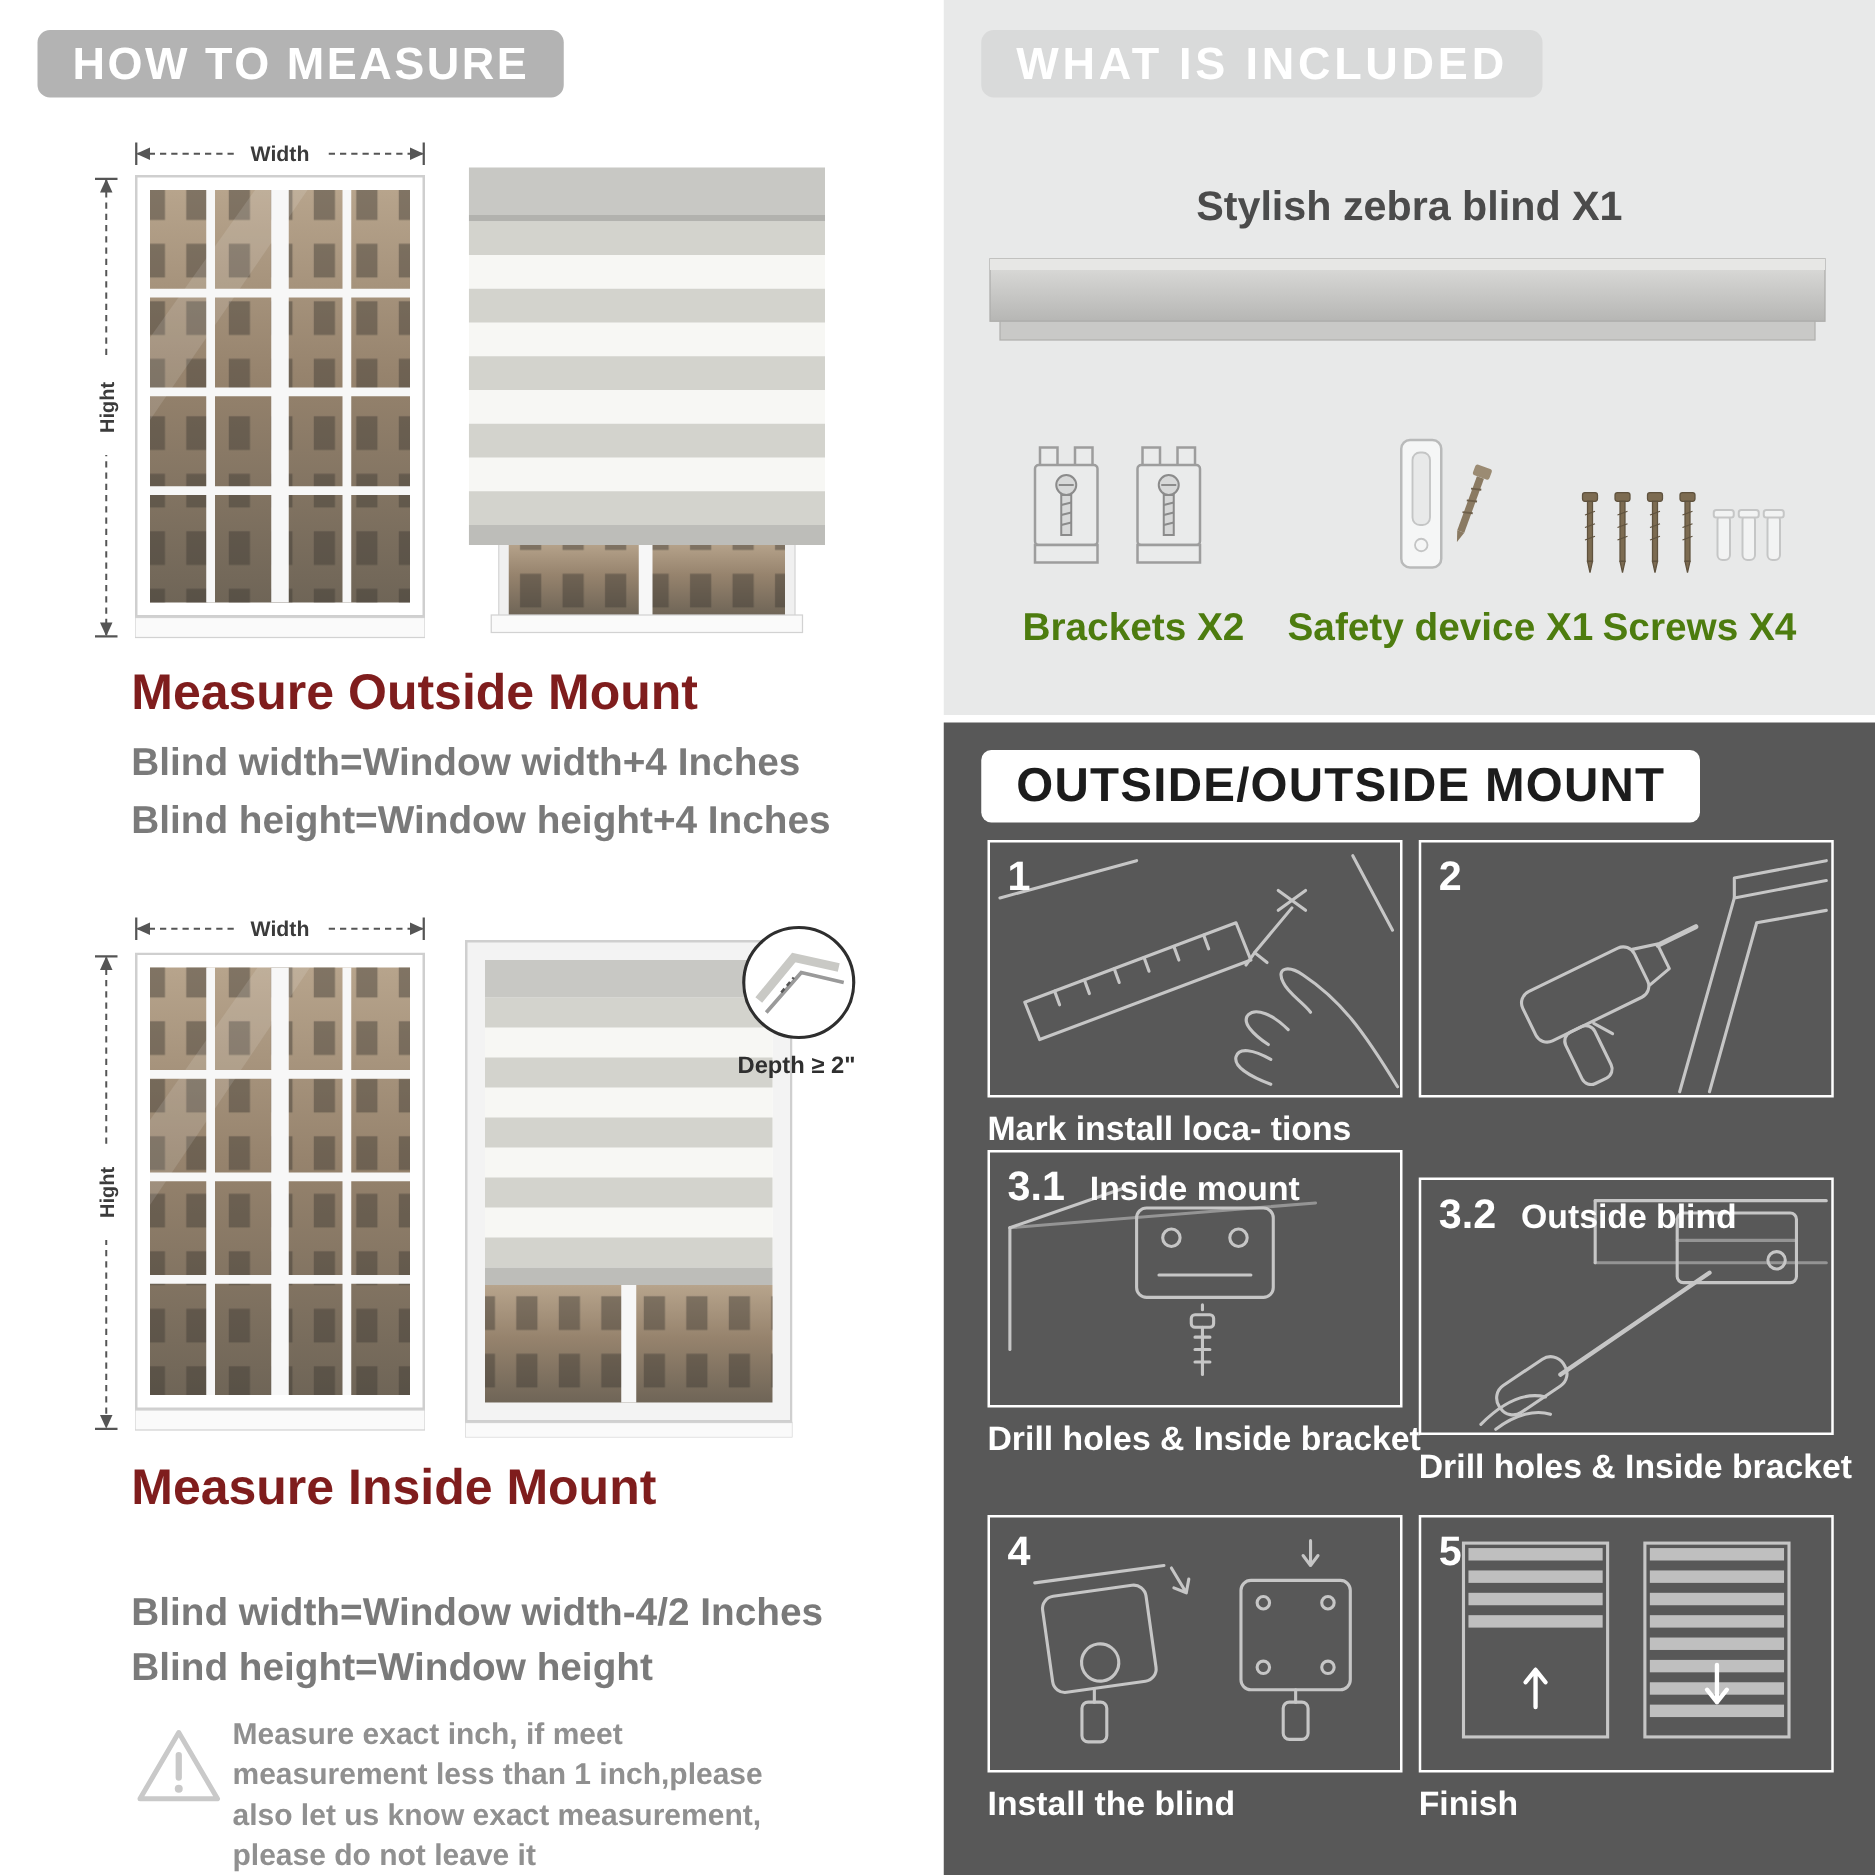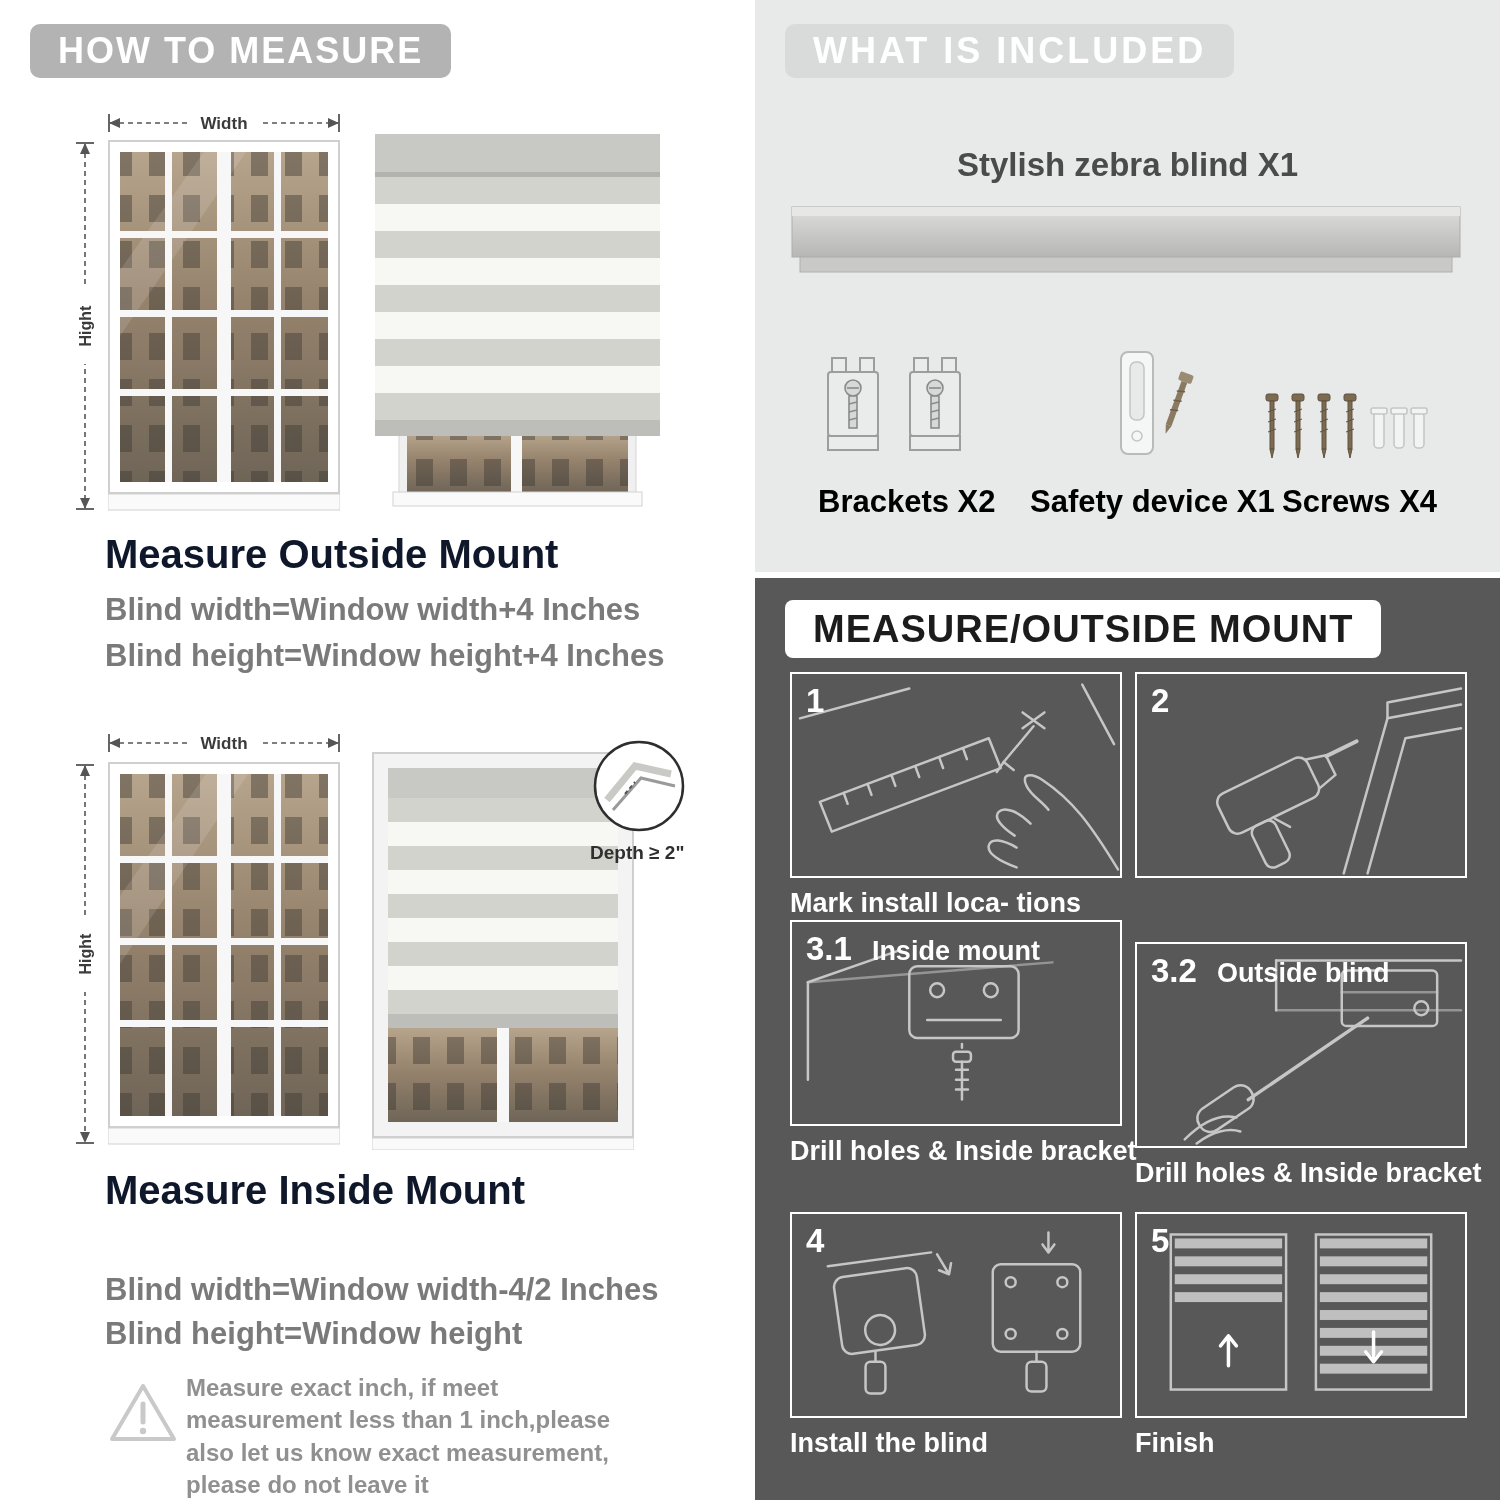--- a/index.html
+++ b/index.html
@@ -10,30 +10,30 @@
   .abs{position:absolute;}
   
   .badge{
     display:inline-flex;align-items:center;height:54px;padding:0 28px;
     border-radius:10px;font-weight:bold;font-size:36px;color:#ffffff;letter-spacing:2px;
     white-space:nowrap;
   }
   .badge-gray{background:#b3b3b3;}
   .badge-light{background:#d9dada;letter-spacing:3px;}
   .badge-white{background:#ffffff;color:#1c1c1c;border-radius:8px;font-size:38px;letter-spacing:1px;}
-  .h-measure{font-size:40px;font-weight:bold;color:#0f172a;}
+  .h-measure{font-size:40px;font-weight:bold;color:#7f1d1d;}
   .line-gray{font-size:31px;font-weight:bold;color:#7a7a7a;}
   .depth-note{font-size:19px;font-weight:bold;color:#2f2f2f;}
   .note-text{font-size:24px;font-weight:bold;color:#909090;line-height:1.35;width:470px;}
   
   .section-light{left:755px;top:0;width:745px;height:572px;background:#e8e9e9;}
   .section-dark{left:755px;top:578px;width:745px;height:922px;background:#585858;}
   .blind-title{left:755px;top:146px;width:745px;text-align:center;
     font-size:33px;font-weight:bold;color:#4b4b4b;}
-  .item-label{font-size:31px;font-weight:bold;color:#000000;white-space:nowrap;}
+  .item-label{font-size:31px;font-weight:bold;color:#4d7c0f;white-space:nowrap;}
   
   .step{position:absolute;width:332px;}
   .panel{
     position:relative;width:332px;height:206px;border:2px solid #ffffff;
     box-sizing:border-box;background:#585858;
   }
   .panel svg{width:100%;height:100%;display:block;}
   .panel-head{
     position:absolute;top:8px;left:14px;display:flex;align-items:baseline;gap:20px;
     color:#ffffff;font-weight:bold;
@@ -298,21 +298,21 @@
           <rect x="152" y="22" width="10" height="36" rx="4"></rect>
           <rect x="149" y="18" width="16" height="6" rx="2"></rect>
         </g>
     </g>
   </svg>
 
   <div class="abs item-label" style="left:818px;top:484px;">Brackets X2</div>
   <div class="abs item-label" style="left:1030px;top:484px;">Safety device X1</div>
   <div class="abs item-label" style="left:1282px;top:484px;">Screws X4</div>
 
-  <div class="abs badge badge-white" style="left:785px;top:600px;height:58px;">MEASURE/OUTSIDE MOUNT</div>
+  <div class="abs badge badge-white" style="left:785px;top:600px;height:58px;">OUTSIDE/OUTSIDE MOUNT</div>
 
   <div class="step" style="left:790px;top:672px;">
     <div class="panel">
       <svg viewBox="0 0 330 202">
         <g class="la">
           <path d="M8 44 L118 14"></path>
           <path d="M292 10 L324 70"></path>
           <path d="M28 128 L198 64 L210 94 L40 158 Z"></path>
           <path d="M52 119 l4 11 M76 110 l4 11 M100 101 l4 11 M124 92 l4 11 M148 83 l4 11 M172 74 l4 11"></path>
           <path d="M232 38 l22 16 M254 38 l-22 16"></path>

